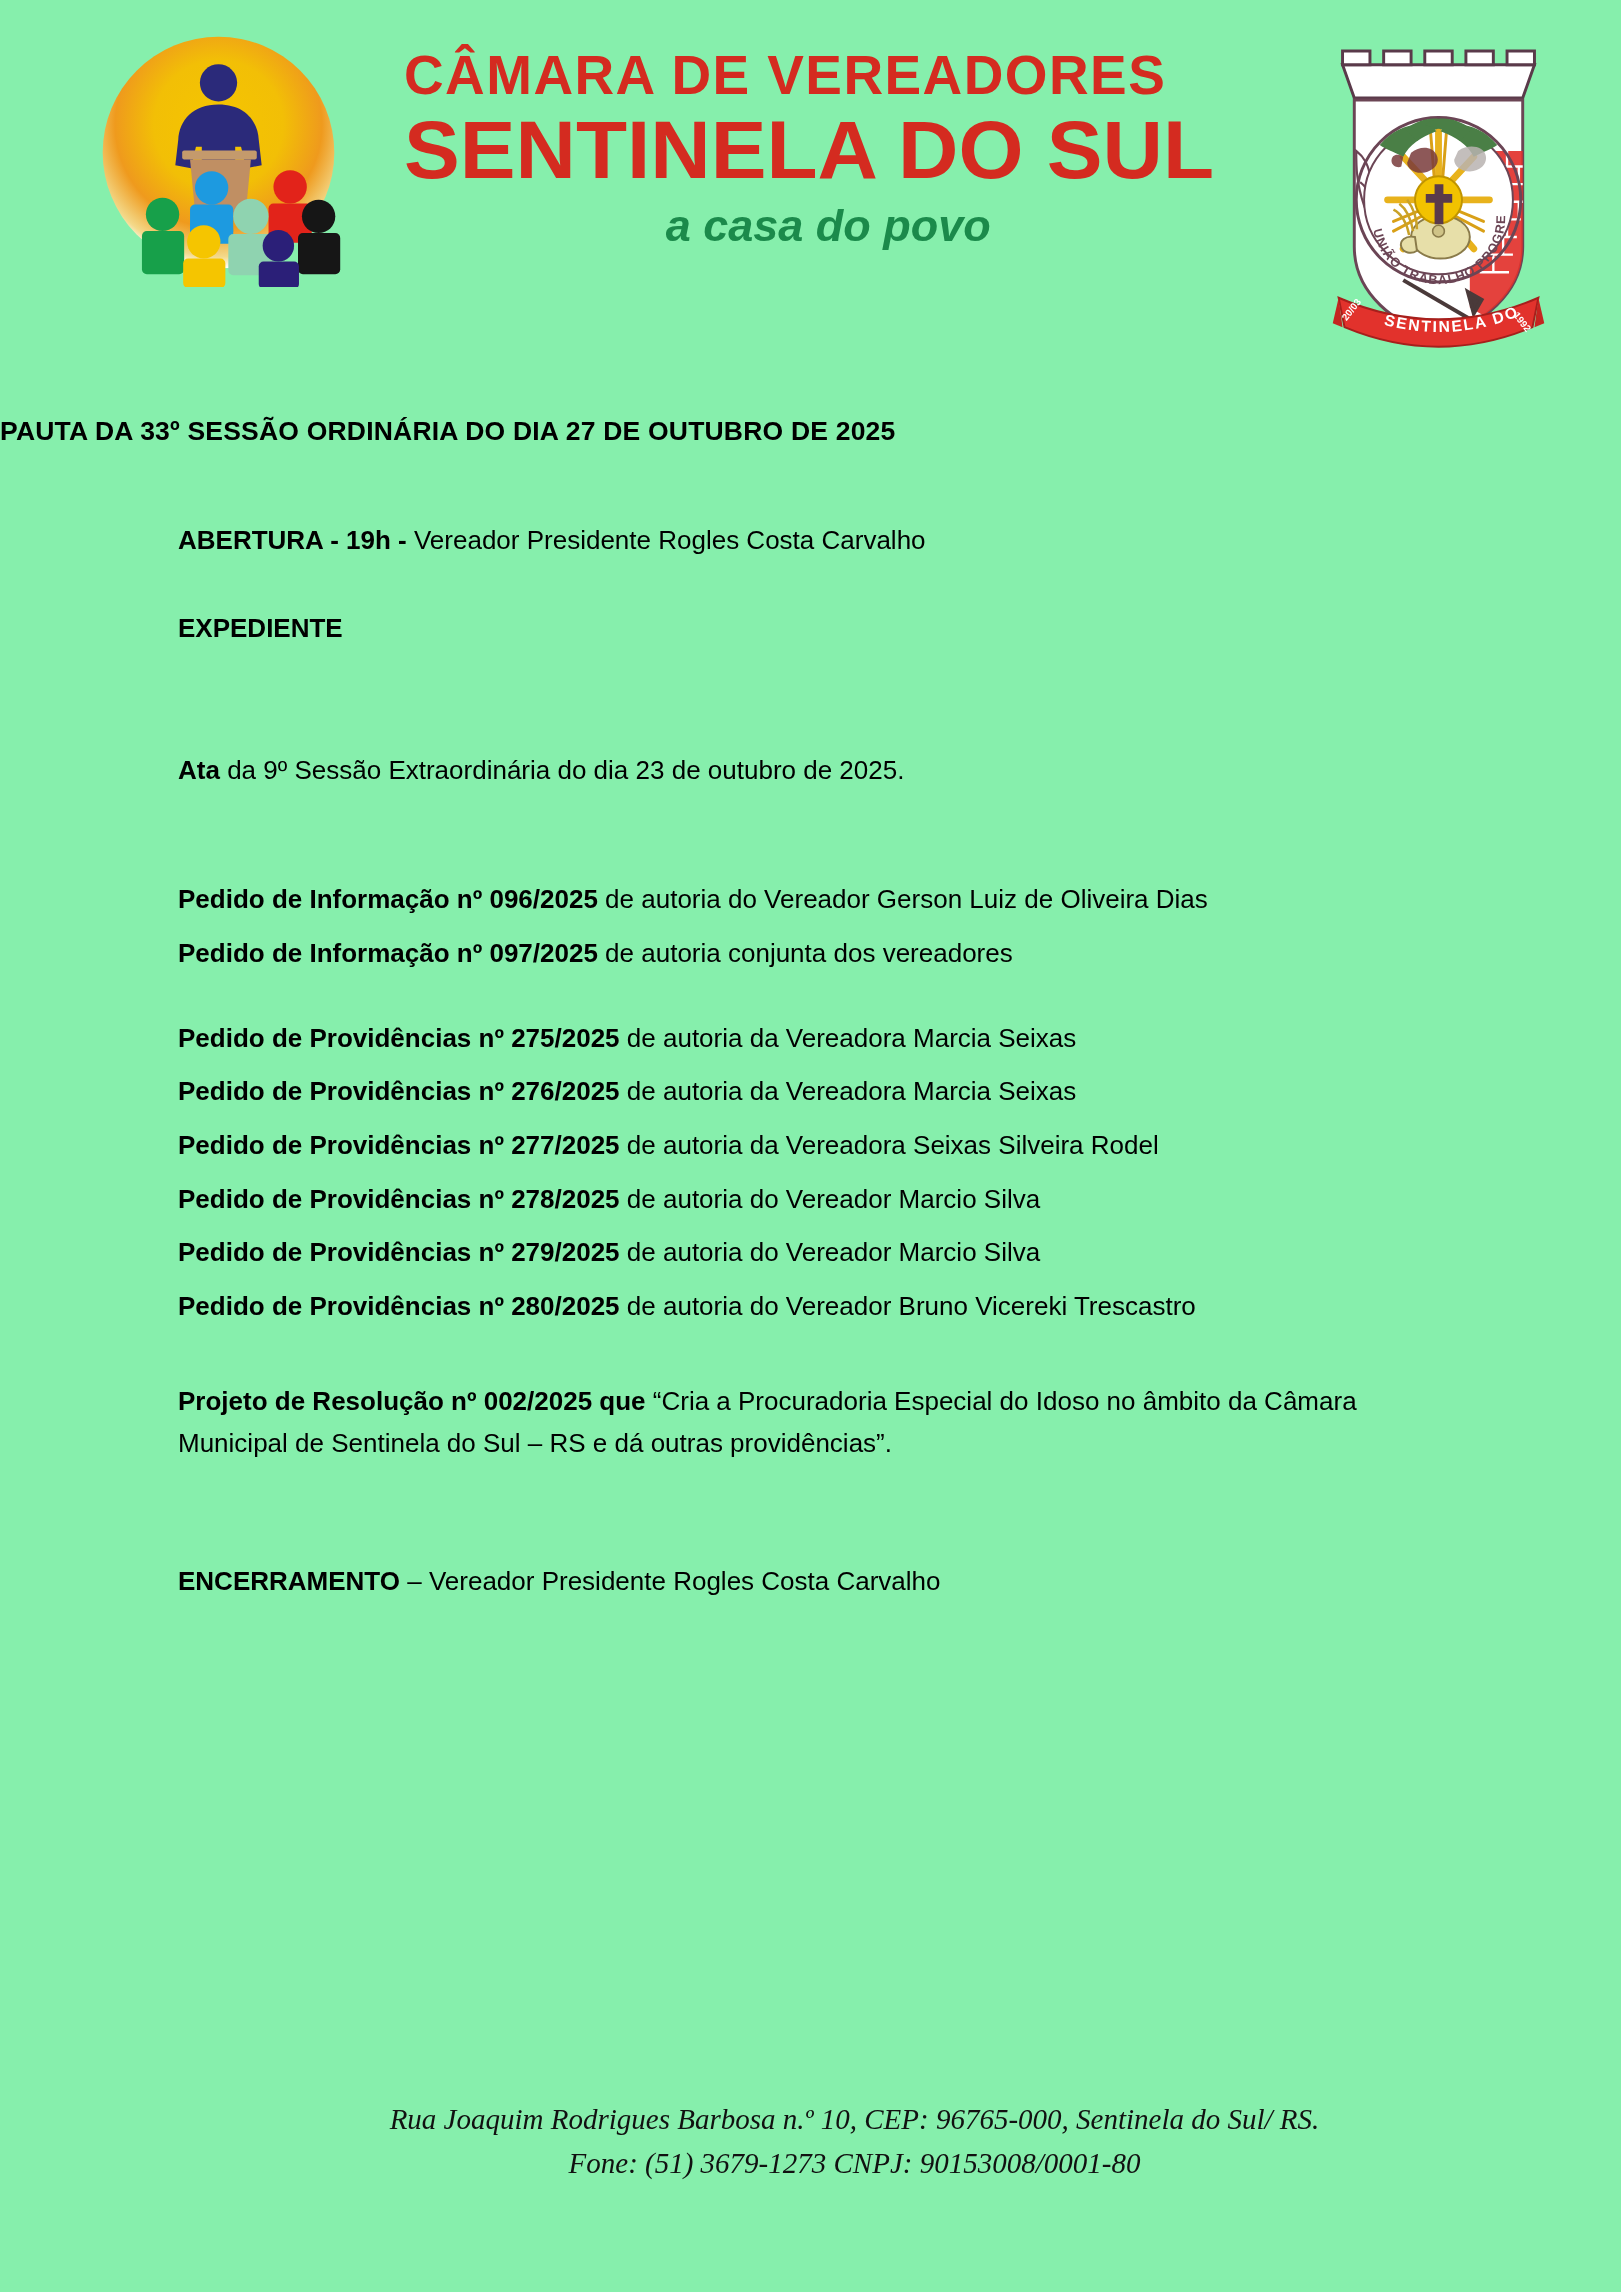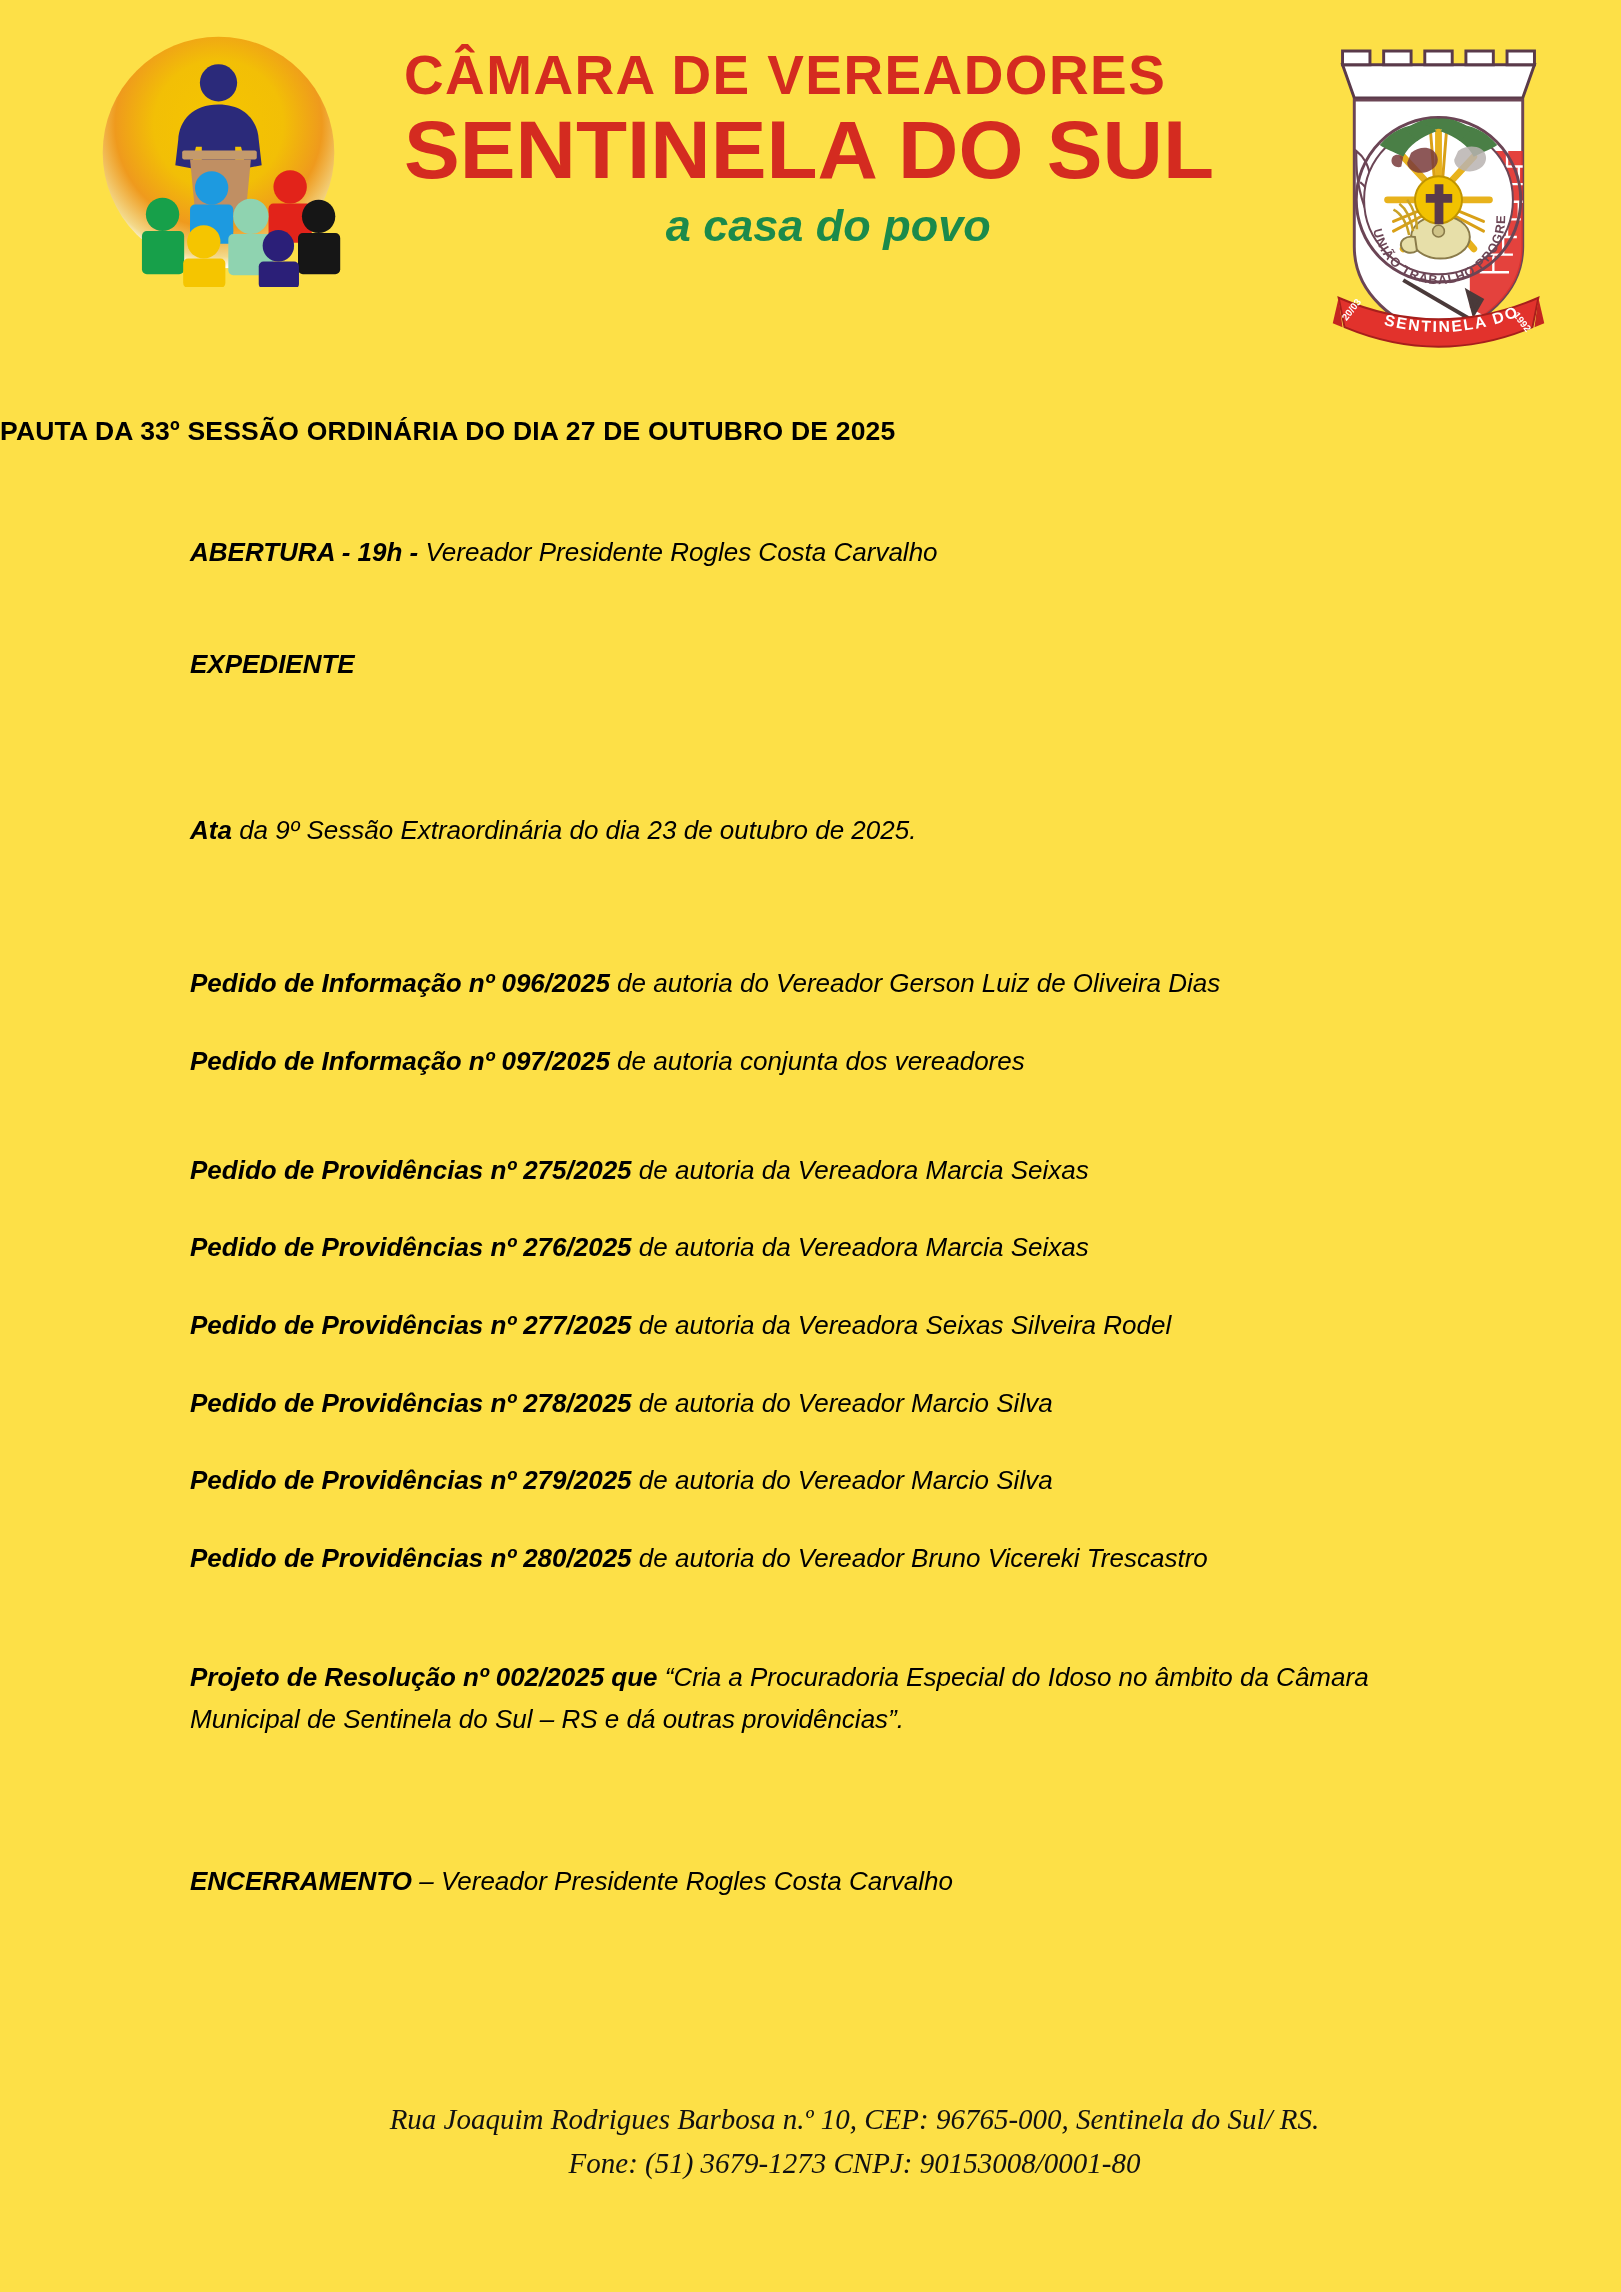--- a/index.html
+++ b/index.html
@@ -4,21 +4,21 @@
 <style>
   html, body {
     margin: 0;
     padding: 0;
     background: #ffffff;
   }
   .page {
     position: relative;
     width: 1621px;
     height: 2293px;
-    background: #fde047;
+    background: #86efac;
     font-family: "Liberation Sans", sans-serif;
     overflow: hidden;
   }
 
   
   .header {
     position: absolute;
     left: 0;
     top: 0;
     width: 1621px;
@@ -105,23 +105,22 @@
     left: 174px;
     top: 523px;
     width: 1290px;
     font-size: 26px;
     color: #000000;
     line-height: 1.0;
   }
 
   .line {
     line-height: 1.0;
-    margin: 16px;
+    margin: 4px;
     white-space: normal;
-    font-style: italic;
   }
   .line b { font-weight: bold; }
 
   .row-spacer { height: 54px; }
   .para2 { line-height: 1.62; }
 
   
   .footer {
     position: absolute;
     left: 0;

